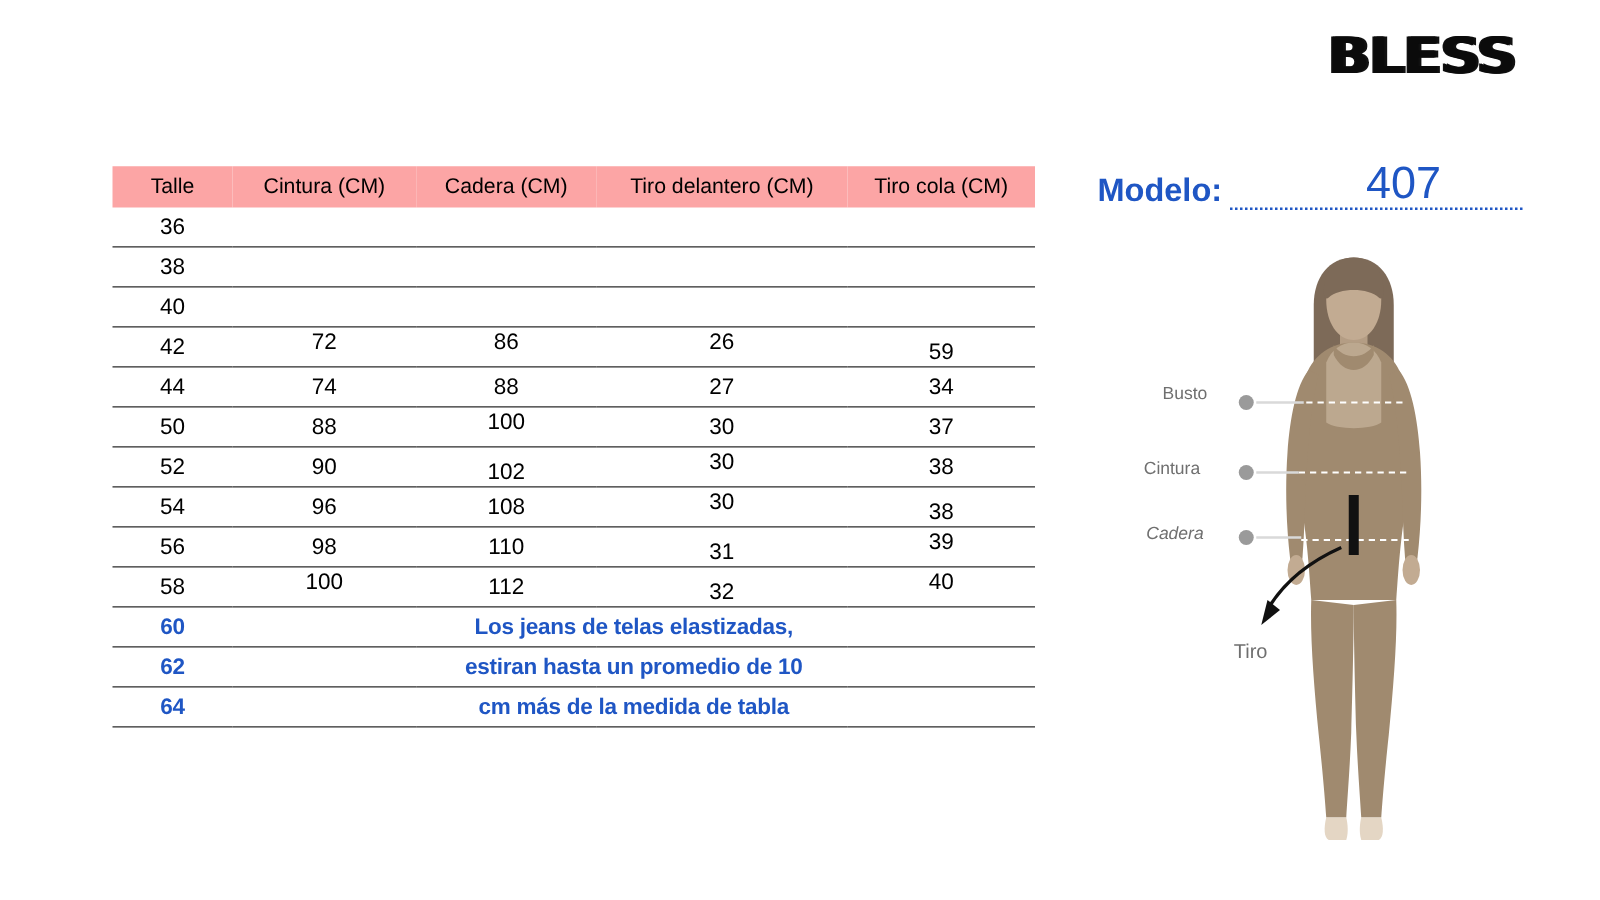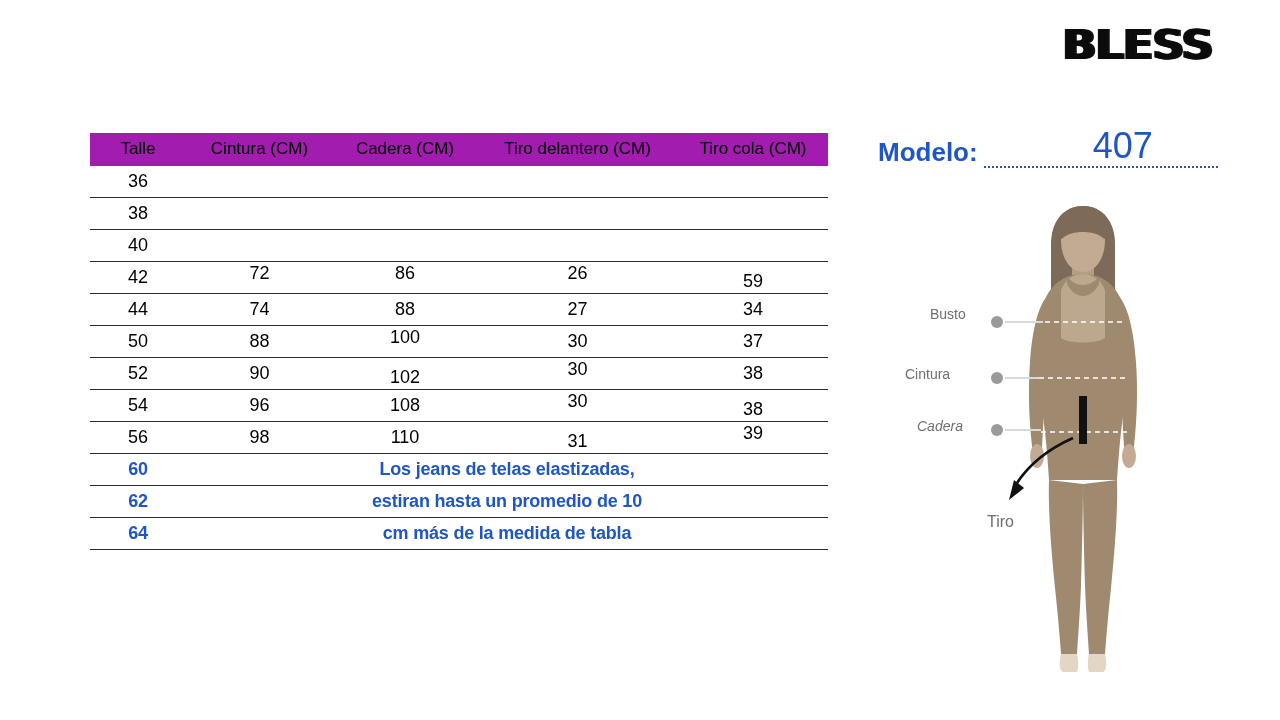--- a/index.html
+++ b/index.html
@@ -37,21 +37,21 @@
     left: 90px;
     top: 133px;
     width: 718px;
   }
   table.size-table {
     border-collapse: collapse;
     width: 100%;
     table-layout: fixed;
   }
   table.size-table th {
-    background: #a21caf;
+    background: #fca5a5;
     font-weight: normal;
     font-size: 17px;
     padding: 6px 2px 7px 2px;
     text-align: center;
     border: none;
     color: #000;
   }
   table.size-table td {
     border-bottom: 1.3px solid #2b2b2b;
     height: 25px;
@@ -120,21 +120,21 @@
   }
   .figure-panel svg { display: block; }
 
   .measure-label {
     position: absolute;
     font-family: "Liberation Sans", sans-serif;
     font-size: 14px;
     color: #6f6f6f;
   }
   .lbl-busto  { left: 25px;  top: 118px; }
-  .lbl-cintura{ left: 0;  top: 178px; }
+  .lbl-cintura{ left: 10px;  top: 178px; }
   .lbl-cadera { left: 12px;  top: 230px; font-style: italic; }
   .lbl-tiro   { left: 82px;  top: 325px; font-size: 16px; }
 </style>
 </head>
 <body>
 
 <div class="brand">BLESS</div>
 
 <div class="table-wrap">
   <table class="size-table">
@@ -203,20 +203,27 @@
         <td>108</td>
         <td class="up">30</td>
         <td class="down">38</td>
       </tr>
       <tr>
         <td class="talle-cell">56</td>
         <td>98</td>
         <td>110</td>
         <td class="down">31</td>
         <td class="up">39</td>
+      </tr>
+      <tr>
+        <td class="talle-cell">58</td>
+        <td class="up">100</td>
+        <td>112</td>
+        <td class="down">32</td>
+        <td class="up">40</td>
       </tr>
       <tr class="note-row">
         <td class="talle-cell">60</td>
         <td colspan="4">Los jeans de telas elastizadas,</td>
       </tr>
       <tr class="note-row">
         <td class="talle-cell">62</td>
         <td colspan="4">estiran hasta un promedio de 10</td>
       </tr>
       <tr class="note-row">

